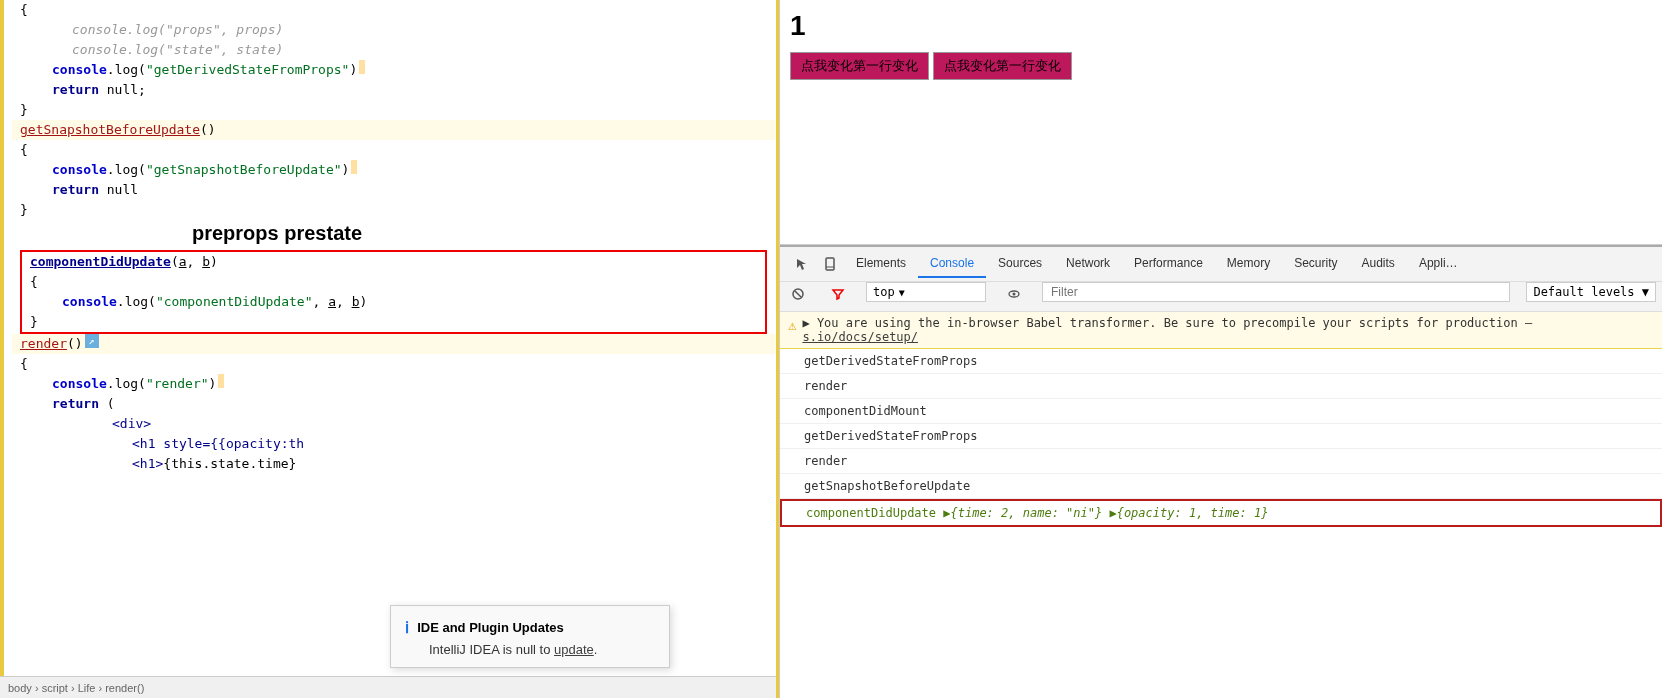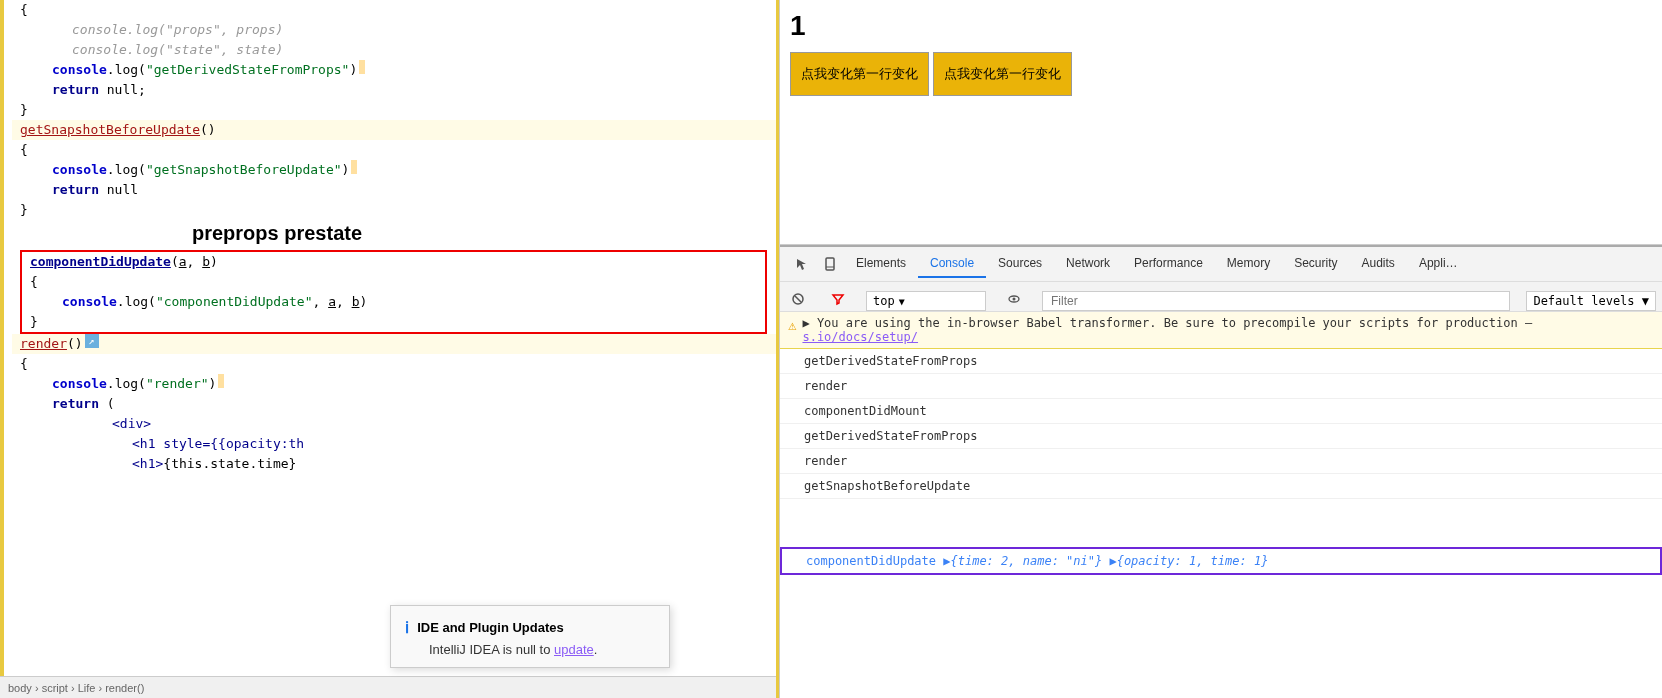--- a/index.html
+++ b/index.html
@@ -83,22 +83,22 @@
       margin-bottom: 10px;
     }
 
     .preview-buttons {
       display: flex;
       gap: 4px;
     }
 
     .preview-btn {
       border: 1px solid #999;
-      background: #eab308;
-      padding: 12px 10px;
+      background: #be185d;
+      padding: 4px 10px;
       font-size: 13px;
       cursor: pointer;
       font-family: Arial, sans-serif;
     }
 
     
     .devtools {
       flex: 1;
       display: flex;
       flex-direction: column;
@@ -141,21 +141,21 @@
     }
 
     .devtools-tab.active {
       color: #1a73e8;
       border-bottom: 2px solid #1a73e8;
     }
 
     
     .console-toolbar {
       display: flex;
-      align-items: flex-end;
+      align-items: flex-start;
       background: #f3f3f3;
       border-bottom: 1px solid #ddd;
       height: 30px;
       padding: 0 6px;
       gap: 16px;
     }
 
     .console-toolbar-btn {
       width: 24px;
       height: 24px;
@@ -218,37 +218,36 @@
       font-size: 12px;
     }
 
     .warn-icon {
       color: #e8a000;
       font-size: 14px;
       margin-top: 1px;
     }
 
     .console-link {
-      color: #8b5cf6;
+      color: #404040;
       text-decoration: underline;
     }
 
     .console-item {
       padding: 3px 8px 3px 24px;
       border-bottom: 1px solid #f0f0f0;
       color: #333;
       font-size: 12px;
       line-height: 18px;
     }
 
     .console-item.outlined-console {
-      border: 2px solid #6d28d9;
-      background: #fff;
-      color: #3b82f6;
-      margin-top: 48px;
+      border: 2px solid #b91c1c;
+      background: #fff;
+      color: #4d7c0f;
     }
 
     .italic-code { font-style: italic; }
 
     
     .status-bar {
       height: 22px;
       background: #f0f0f0;
       border-top: 1px solid #ccc;
       display: flex;

